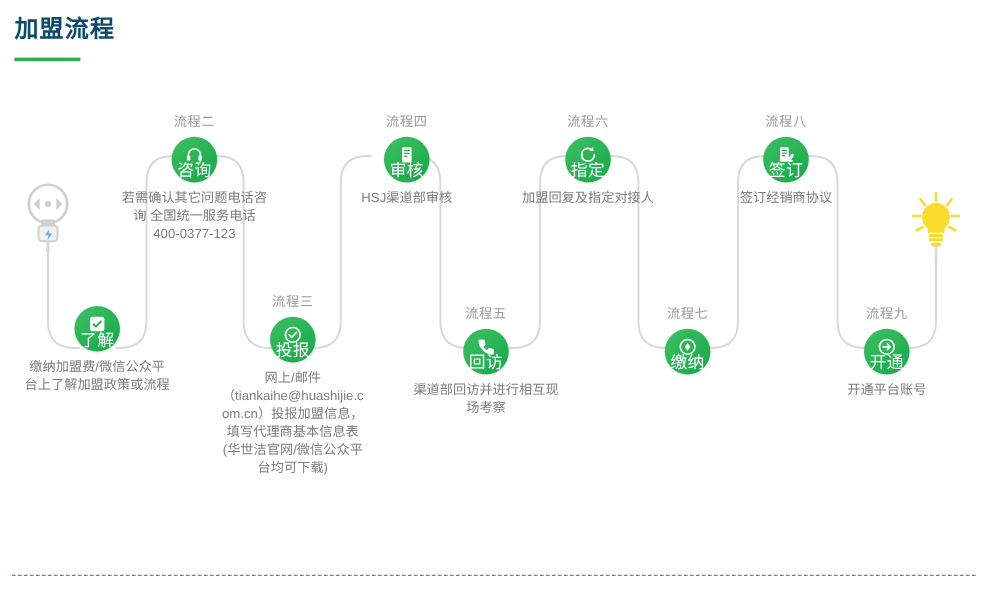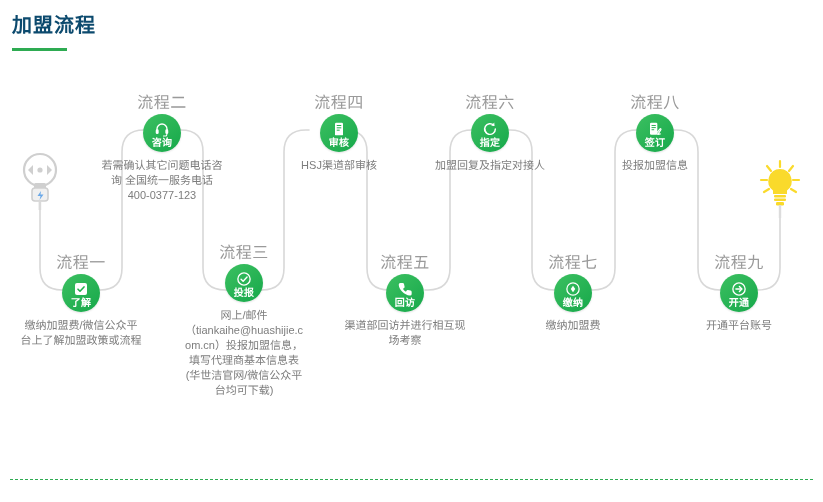--- a/index.html
+++ b/index.html
@@ -65,21 +65,21 @@
   .endpoint.socket { left: 16px; top: 150px; }
   .endpoint.bulb   { left: 756px; top: 158px; }
 
   
   .step {
     position: absolute;
     width: 140px;
     text-align: center;
   }
   .step-label {
-    font-size: 16px;
+    font-size: 11px;
     color: #9a9a9a;
     line-height: 15px;
     letter-spacing: 0.5px;
     margin-bottom: 4px;
     white-space: nowrap;
   }
   .step-badge {
     width: 38px;
     height: 38px;
     border-radius: 50%;
@@ -93,25 +93,25 @@
     justify-content: center;
     box-shadow: 0 1px 2px rgba(0,0,0,0.12);
   }
   .badge-icon {
     width: 16px;
     height: 16px;
     display: block;
     margin-top: 2px;
   }
   .badge-text {
-    font-size: 10px;
+    font-size: 14px;
     color: #ffffff;
     line-height: 9px;
     margin-top: 1px;
-    font-weight: bold;
+    font-weight: normal;
     white-space: nowrap;
     letter-spacing: 0.3px;
   }
   .step-desc {
     font-size: 11px;
     color: #7d7d7d;
     line-height: 15px;
     margin-top: 6px;
     padding: 0 8px;
     word-break: break-word;
@@ -192,21 +192,20 @@
       </g>
       <path d="M24,11 a12,12 0 0 0 -7,21.5 v3.5 h14 v-3.5 a12,12 0 0 0 -7,-21.5 z" fill="#fada2b"></path>
       <rect x="18" y="37" width="12" height="2.4" rx="1" fill="#fada2b"></rect>
       <rect x="18" y="40.5" width="12" height="2.4" rx="1" fill="#fada2b"></rect>
       <rect x="20" y="44" width="8" height="3.4" rx="1.2" fill="#fada2b"></rect>
       <rect x="22.8" y="47" width="2.4" height="13" fill="#dcdcdc"></rect>
     </svg>
   </div>
 
   <div class="step down" style="left:11px; top:255px;">
-    <div class="step-label">流程一</div>
     <div class="step-badge">
       <svg class="badge-icon" viewBox="0 0 24 24">
         <rect x="3" y="3" width="18" height="18" rx="3" fill="#ffffff"></rect>
         <path d="M7.5,12.3 l3,3 l6,-6.4" fill="none" stroke="#22b14c" stroke-width="2.4" stroke-linecap="round" stroke-linejoin="round"></path>
       </svg>
       <span class="badge-text">了解</span>
     </div>
     <div class="step-desc">缴纳加盟费/微信公众平台上了解加盟政策或流程</div>
   </div>
 
@@ -276,36 +275,35 @@
 
   <div class="step down" style="left:503px; top:255px;">
     <div class="step-label">流程七</div>
     <div class="step-badge">
       <svg class="badge-icon" viewBox="0 0 24 24">
         <circle cx="12" cy="12" r="9.2" fill="none" stroke="#ffffff" stroke-width="1.9"></circle>
         <path d="M12,7.2 l3.4,4.8 l-3.4,4.8 l-3.4,-4.8 z" fill="#ffffff"></path>
       </svg>
       <span class="badge-text">缴纳</span>
     </div>
-    <div class="step-desc">缴纳加盟费</div>
   </div>
 
   <div class="step up" style="left:585px; top:95px;">
     <div class="step-label">流程八</div>
     <div class="step-badge">
       <svg class="badge-icon" viewBox="0 0 24 24">
         <rect x="4.5" y="2.6" width="11" height="18" rx="1.8" fill="#ffffff"></rect>
         <rect x="6.8" y="6" width="6.4" height="1.4" fill="#22b14c"></rect>
         <rect x="6.8" y="9.2" width="6.4" height="1.4" fill="#22b14c"></rect>
         <rect x="6.8" y="12.4" width="4" height="1.4" fill="#22b14c"></rect>
         <path d="M13,18.5 c2.6,-1.2 4.6,-3.6 6.2,-6.4 c0.7,-1.2 2.3,-0.2 1.6,1 c-1.4,2.6 -3,5 -5.1,6.8 c1.4,0.2 2.8,0 4.2,-0.5" fill="none" stroke="#ffffff" stroke-width="1.8" stroke-linecap="round" stroke-linejoin="round"></path>
       </svg>
       <span class="badge-text">签订</span>
     </div>
-    <div class="step-desc">投报加盟信息</div>
+    <div class="step-desc">签订经销商协议</div>
   </div>
 
   <div class="step down" style="left:669px; top:255px;">
     <div class="step-label">流程九</div>
     <div class="step-badge">
       <svg class="badge-icon" viewBox="0 0 24 24">
         <circle cx="12" cy="12" r="9.2" fill="none" stroke="#ffffff" stroke-width="2"></circle>
         <path d="M7.4,12 h8.2" fill="none" stroke="#ffffff" stroke-width="2.1" stroke-linecap="round"></path>
         <path d="M12.6,8.4 l3.8,3.6 l-3.8,3.6" fill="none" stroke="#ffffff" stroke-width="2.1" stroke-linecap="round" stroke-linejoin="round"></path>
       </svg>

